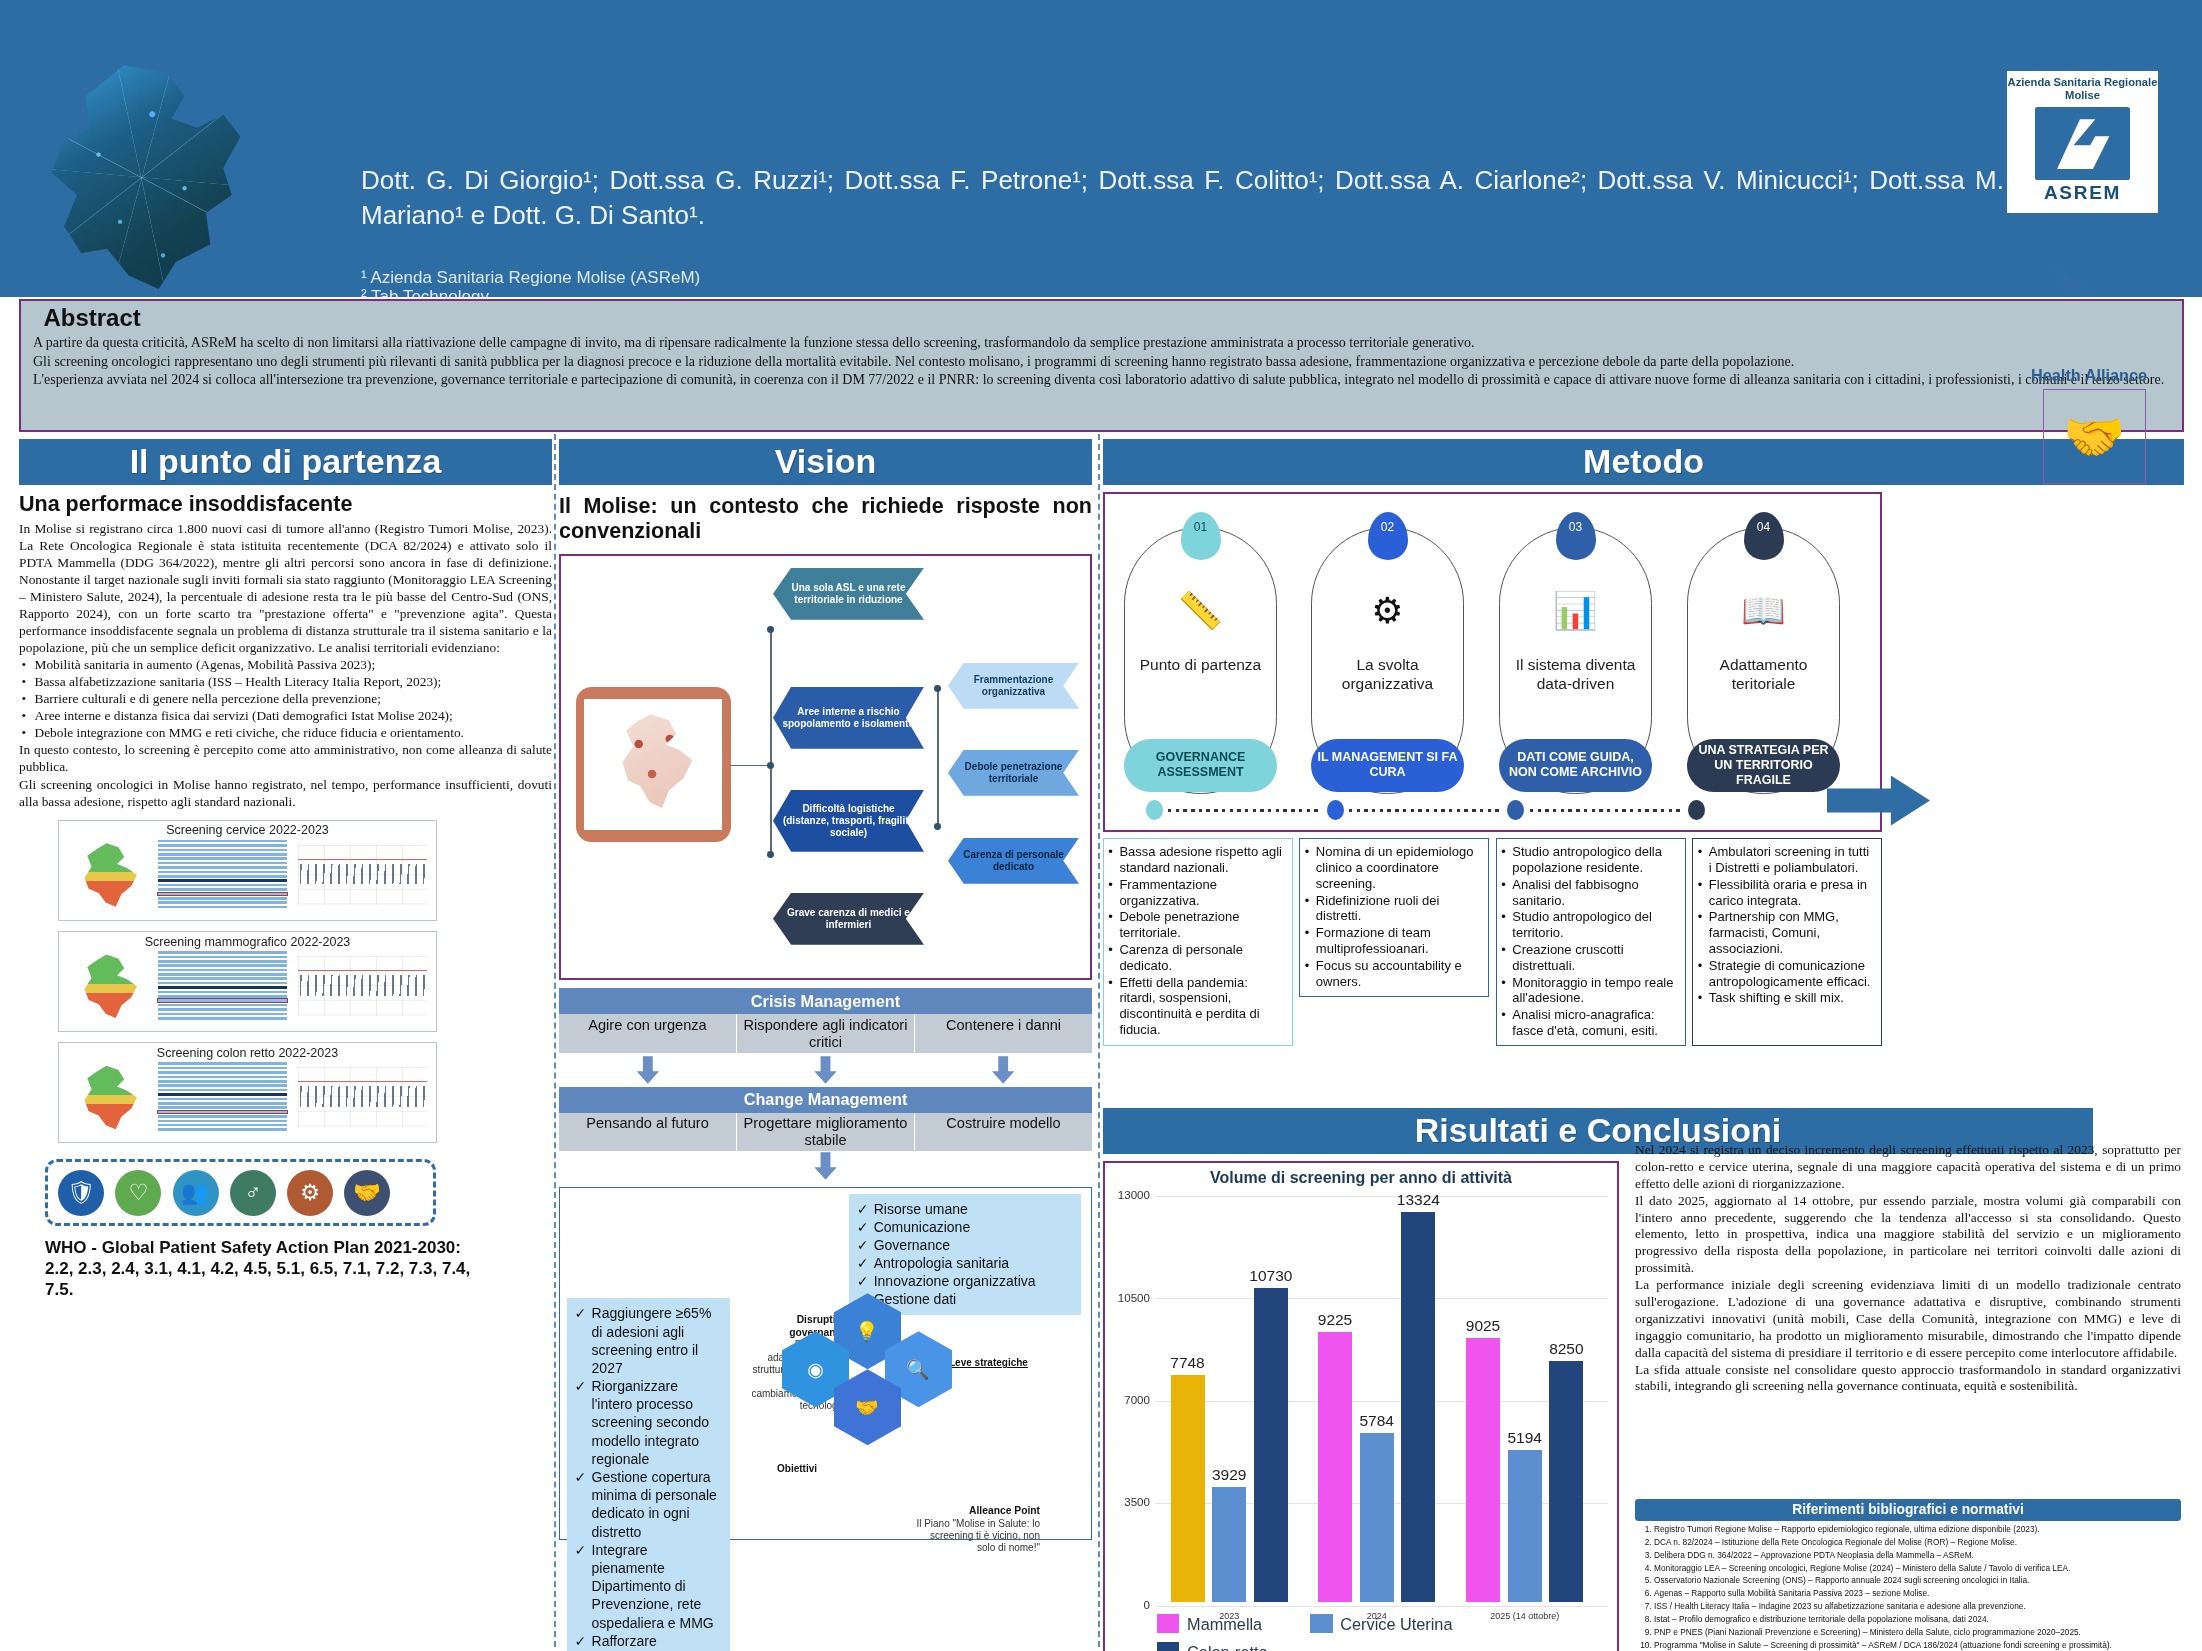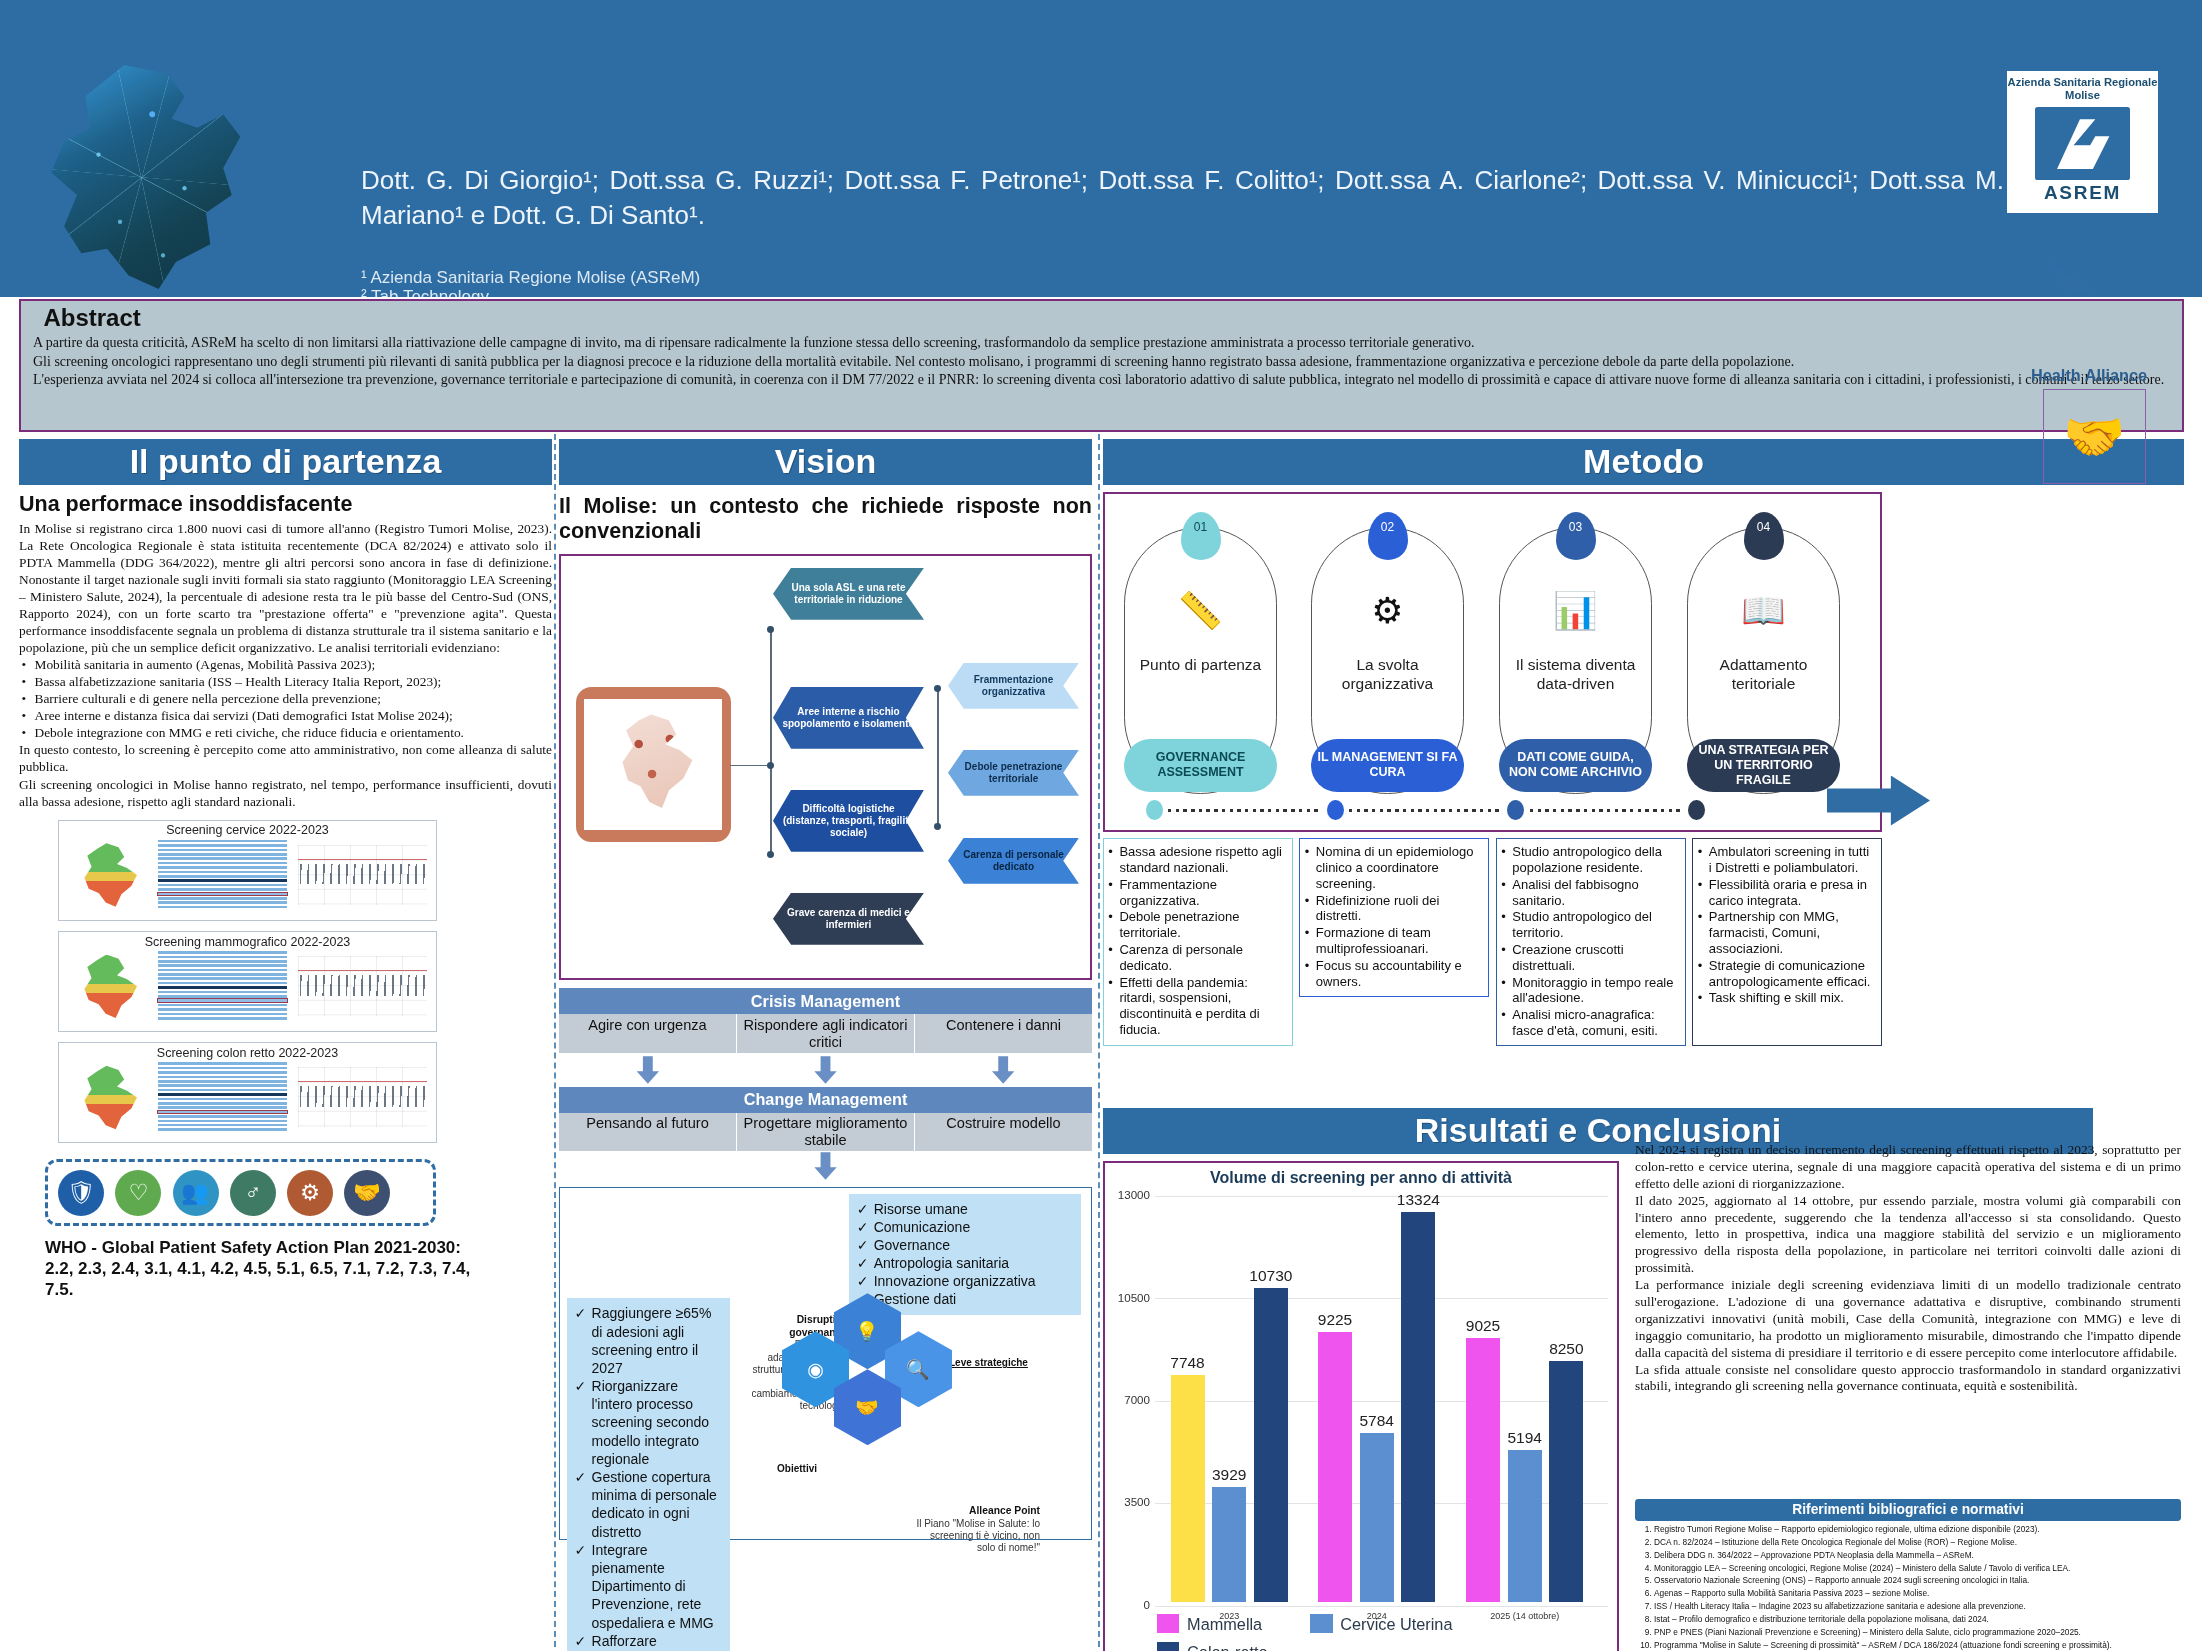--- a/index.html
+++ b/index.html
@@ -561,21 +561,21 @@
         <div class="ytick" style="top: 402px;">0</div>
         <div class="gl" style="top: 307px;"></div>
         <div class="ytick" style="top: 299px;">3500</div>
         <div class="gl" style="top: 205px;"></div>
         <div class="ytick" style="top: 197px;">7000</div>
         <div class="gl" style="top: 102px;"></div>
         <div class="ytick" style="top: 95px;">10500</div>
         <div class="gl" style="top: 0px;"></div>
         <div class="ytick" style="top: -7.7px;">13000</div>
         <div class="grp" style="left: 15.5px; height: 410px;">
-          <div class="bar" style="height: 227px; background: #fde047;">
+          <div class="bar" style="height: 227px; background: #eab308;">
             <span>7748</span>
           </div>
           <div class="bar" style="height: 115px; background: rgb(91, 143, 208);">
             <span>3929</span>
           </div>
           <div class="bar" style="height: 314px; background: rgb(35, 69, 126);">
             <span>10730</span>
           </div>
           <div class="xlab">2023</div>
         </div>

